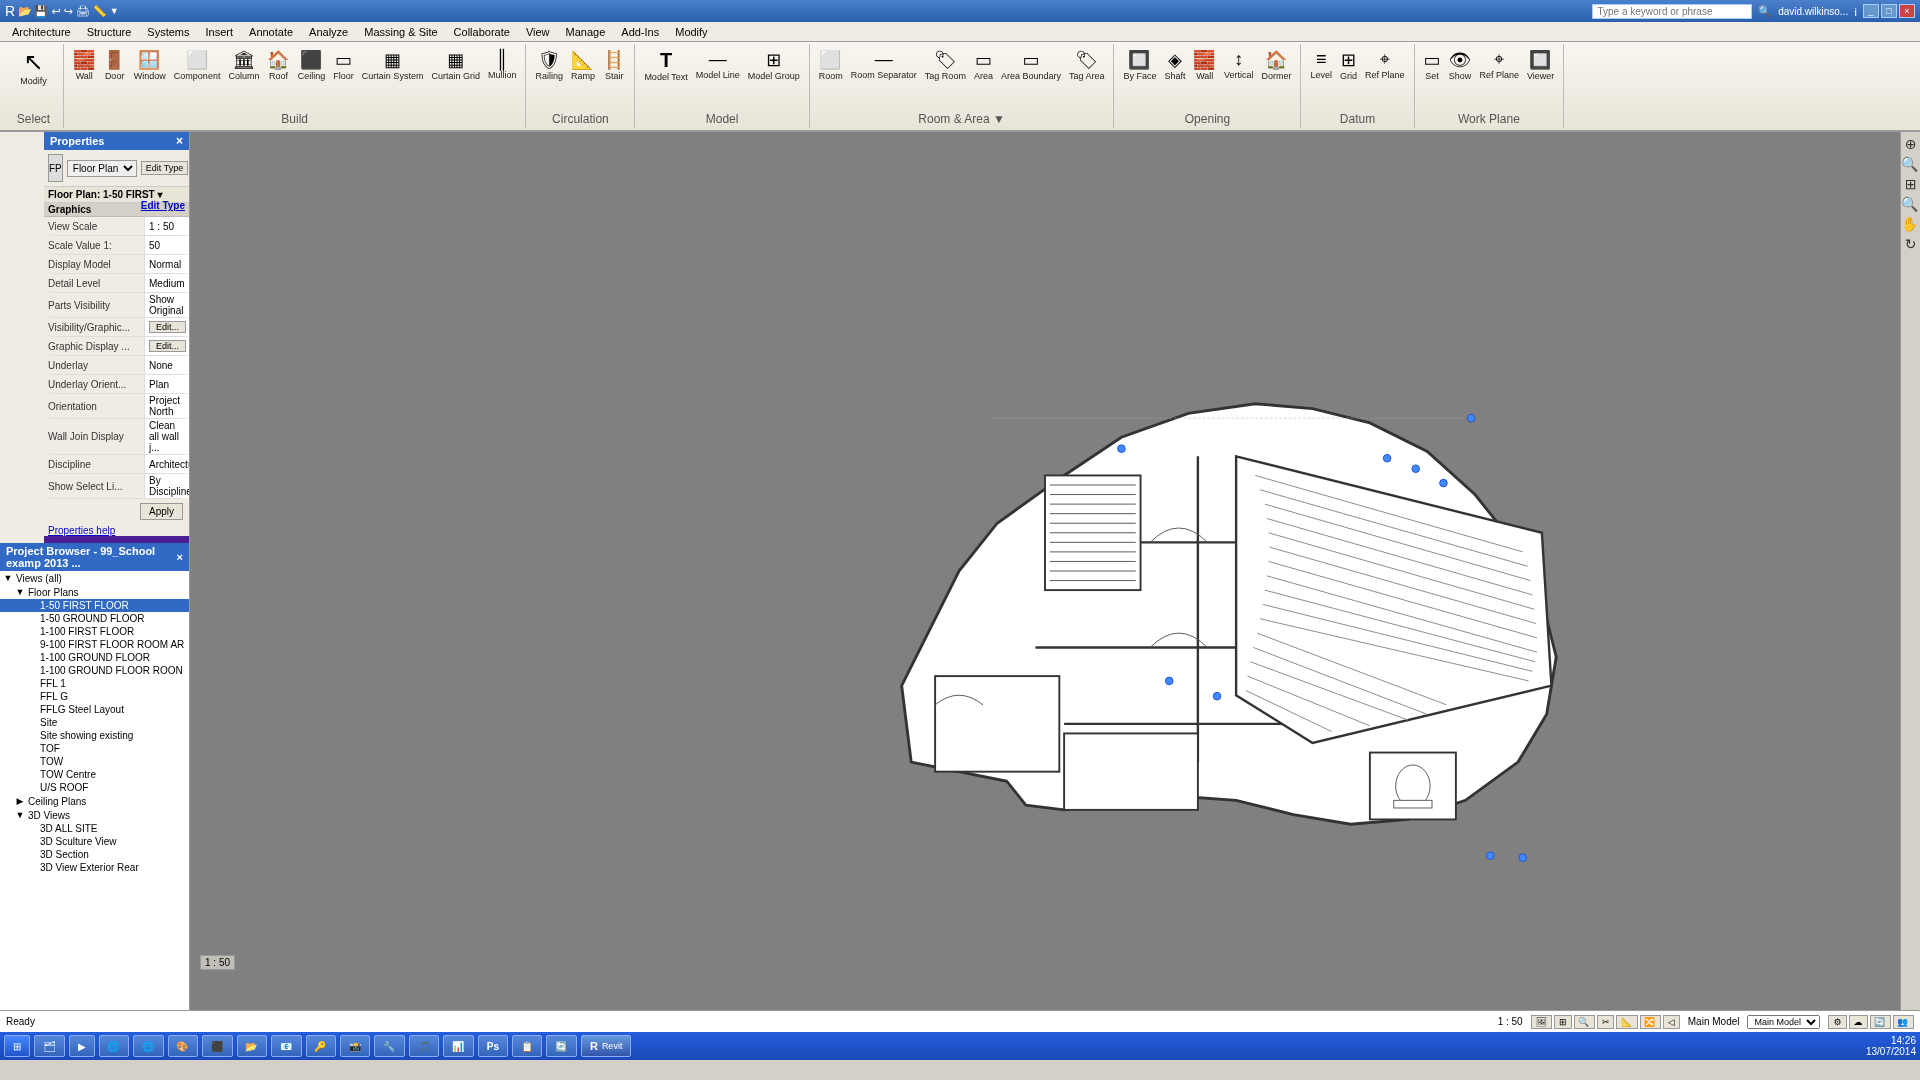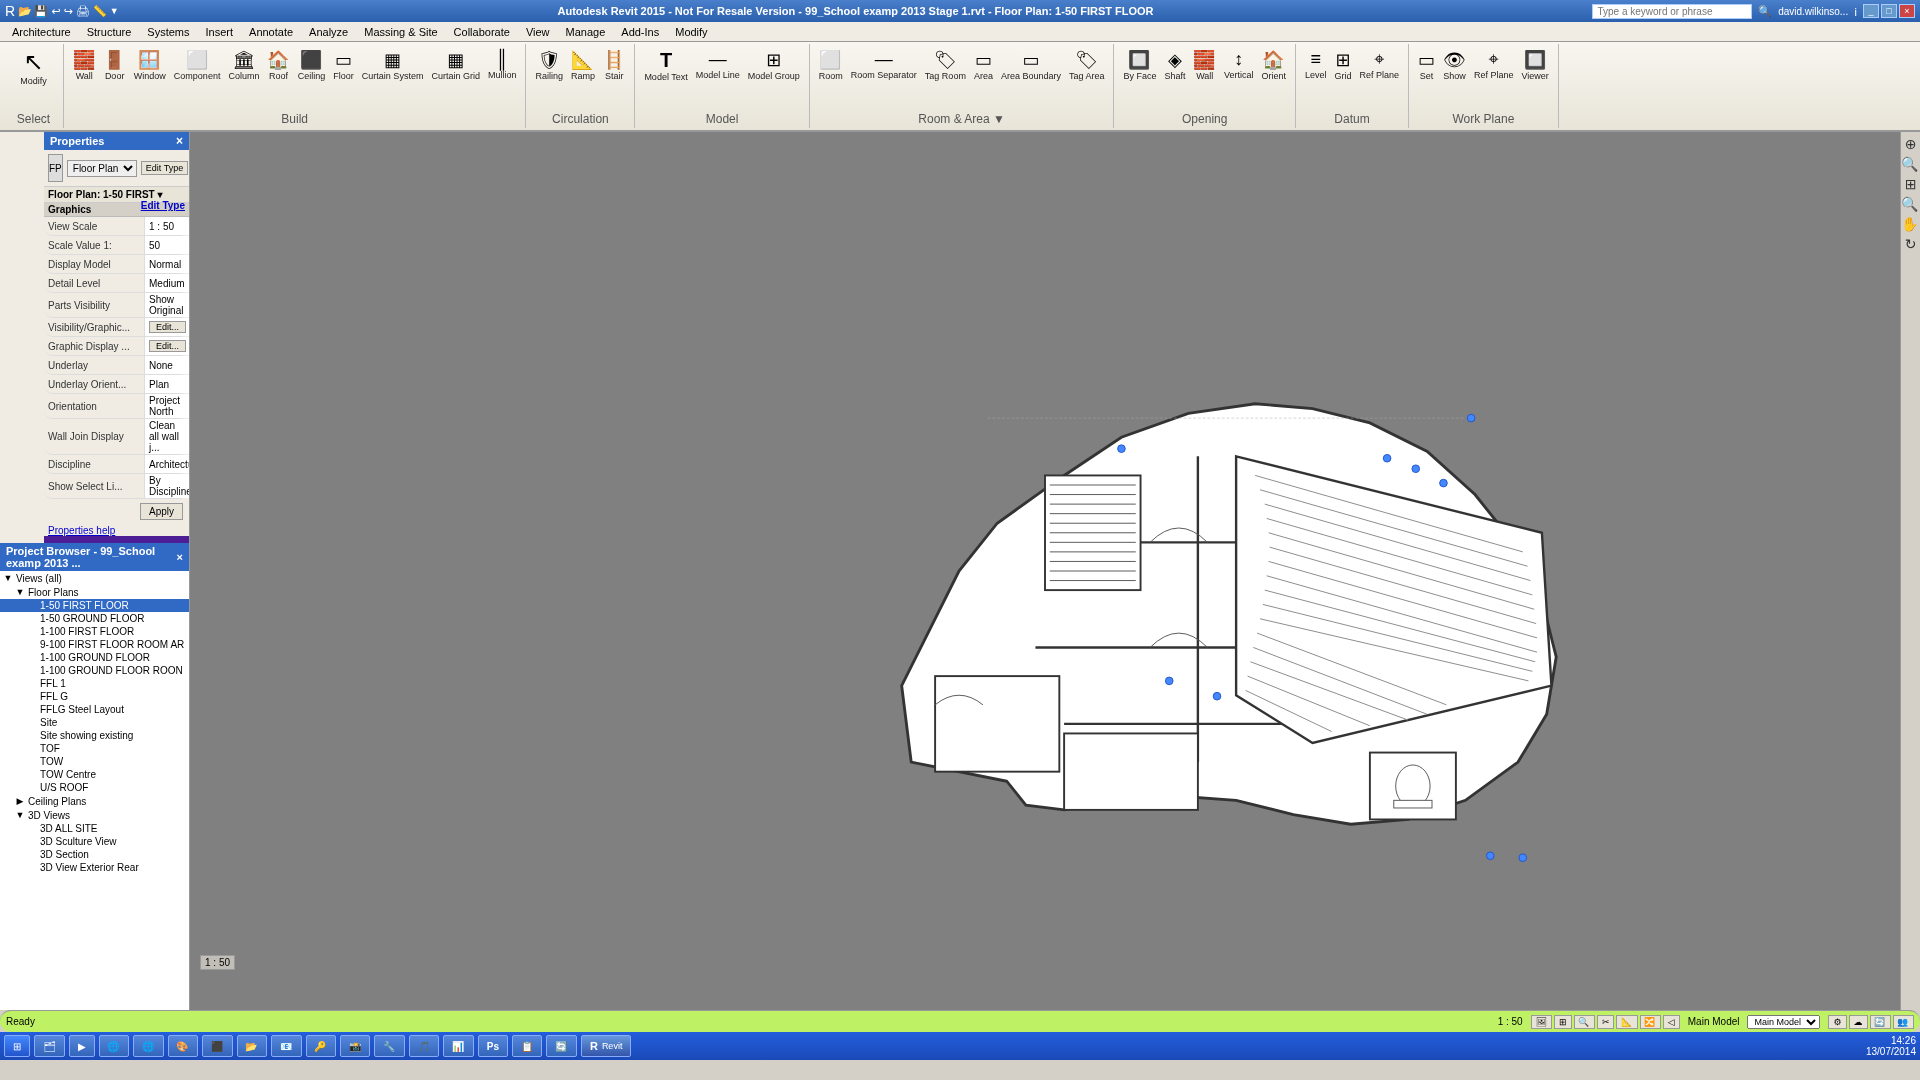--- a/index.html
+++ b/index.html
@@ -245,28 +245,27 @@
       flex-direction: column;
       align-items: center;
       padding: 4px 0;
       gap: 4px;
     }
     .right-tool-btn { font-size: 14px; cursor: pointer; color: #333; }
 
     
     #status-bar {
       height: 22px;
-      background: #bef264;
+      background: #ffffff;
       border-top: 1px solid #999;
       display: flex;
       align-items: center;
       padding: 0 6px;
       font-size: 10px;
       gap: 8px;
-      border-radius: 11px;
     }
     #status-text { flex: 1; }
     .status-btn { padding: 1px 4px; background: #e8e4d8; border: 1px solid #999; font-size: 9px; cursor: pointer; }
 
     
     #taskbar {
       height: 28px;
       background: linear-gradient(to bottom, #245edc, #1a4ab8);
       display: flex;
       align-items: center;
@@ -316,21 +315,20 @@
   <div id="qat-icons" style="display:flex;align-items:center;gap:3px;">
     <span style="font-size:14px;color:white;">R</span>
     <span style="color:white;font-size:11px;cursor:pointer;">📂</span>
     <span style="color:white;font-size:11px;cursor:pointer;">💾</span>
     <span style="color:white;font-size:11px;cursor:pointer;">↩</span>
     <span style="color:white;font-size:11px;cursor:pointer;">↪</span>
     <span style="color:white;font-size:11px;cursor:pointer;">🖨</span>
     <span style="color:white;font-size:11px;cursor:pointer;">📏</span>
     <span style="color:white;font-size:9px;cursor:pointer;">▼</span>
   </div>
-  <div class="title-text">Autodesk Revit 2015 - Not For Resale Version - 99_School examp 2013 Stage 1.rvt - Floor Plan: 1-50 FIRST FLOOR</div>
   <div style="display:flex;align-items:center;gap:6px;">
     <input style="width: 160px; font-size: 10px; padding: 1px 4px; border: 1px solid rgb(170, 204, 255); background: rgb(255, 255, 255);" placeholder="Type a keyword or phrase">
     <span style="color:white;font-size:11px;cursor:pointer;">🔍</span>
     <span style="color:white;font-size:10px;">david.wilkinso...</span>
     <span style="color:white;font-size:11px;cursor:pointer;">ℹ</span>
     <div class="window-controls">
       <div class="win-btn">_</div>
       <div class="win-btn">□</div>
       <div class="win-btn close">×</div>
     </div>
@@ -494,21 +492,21 @@
         <div class="ribbon-btn-small">
           <span class="icon">🧱</span>
           <span class="label">Wall</span>
         </div>
         <div class="ribbon-btn-small">
           <span class="icon">↕</span>
           <span class="label">Vertical</span>
         </div>
         <div class="ribbon-btn-small">
           <span class="icon">🏠</span>
-          <span class="label">Orient</span>
+          <span class="label">Dormer</span>
         </div>
       </div>
       <div class="ribbon-group-label">Opening</div>
     </div>
 
     <div class="ribbon-group">
       <div class="ribbon-group-items">
         <div class="ribbon-btn-small">
           <span class="icon">≡</span>
           <span class="label">Level</span>

